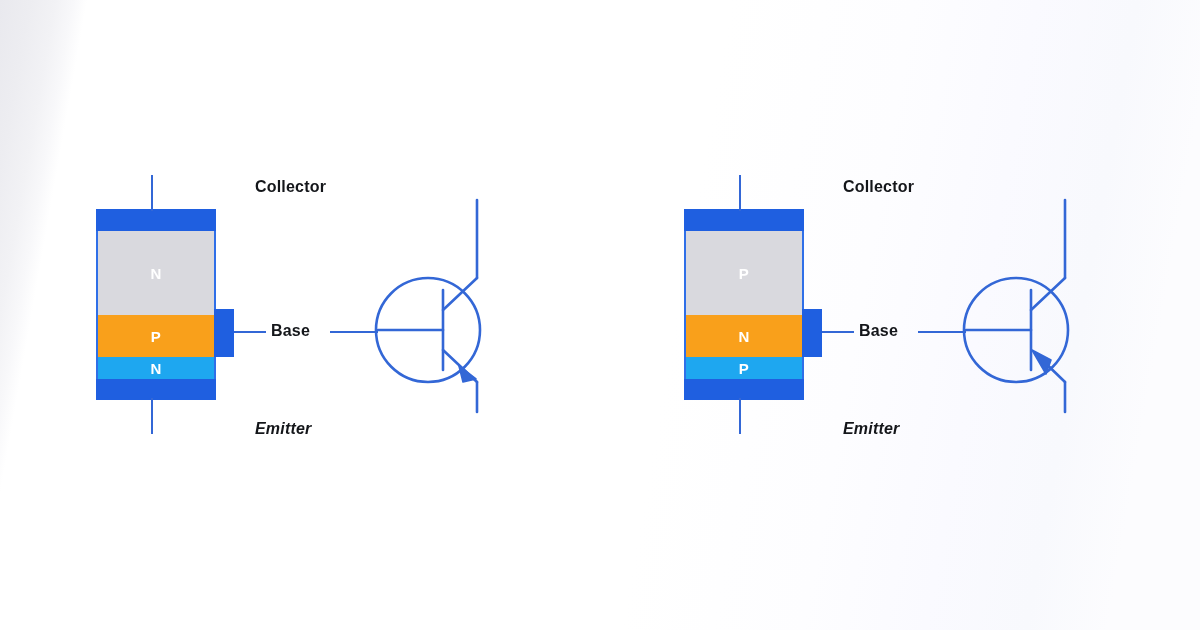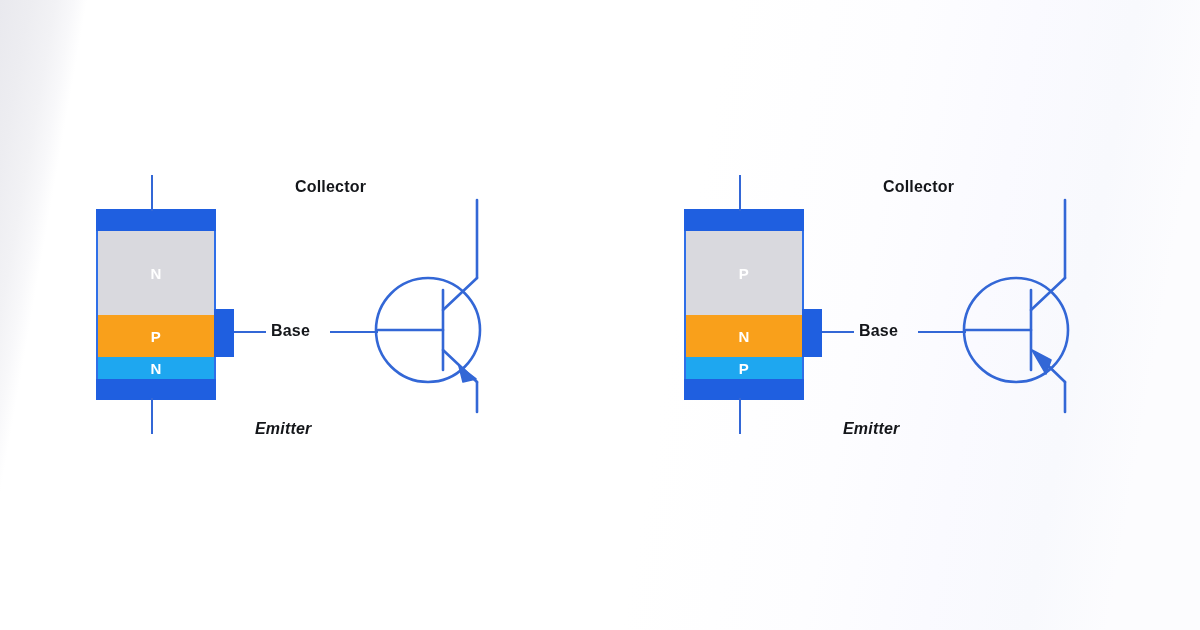--- a/index.html
+++ b/index.html
@@ -128,21 +128,21 @@
 
   
   .label {
     position: absolute;
     color: #14161a;
     font-weight: bold;
     font-size: 16px;
     letter-spacing: 0.2px;
     white-space: nowrap;
   }
-  .label-collector { left: 255px; top: 178px; margin-left: 40px; }
+  .label-collector { left: 255px; top: 178px; }
   .label-base      { left: 271px; top: 322px; text-align: center; }
   .label-emitter   { left: 255px; top: 420px; font-style: italic; }
 
   
   .symbol {
     position: absolute;
     left: 355px;
     top: 190px;
     width: 180px;
     height: 230px;

